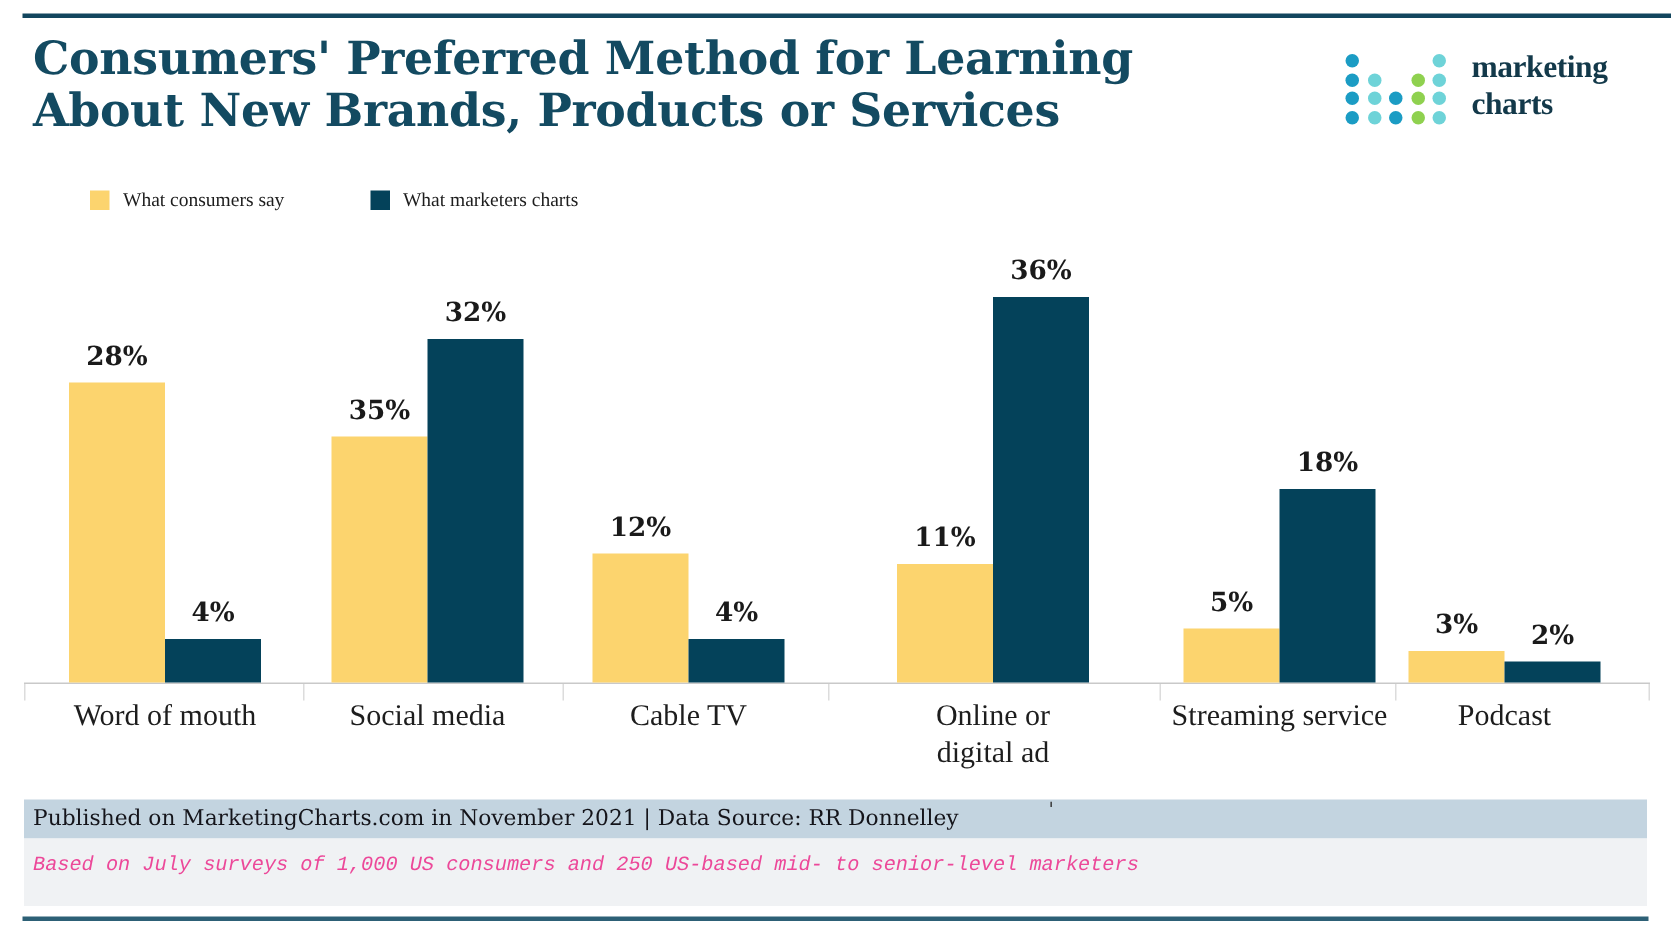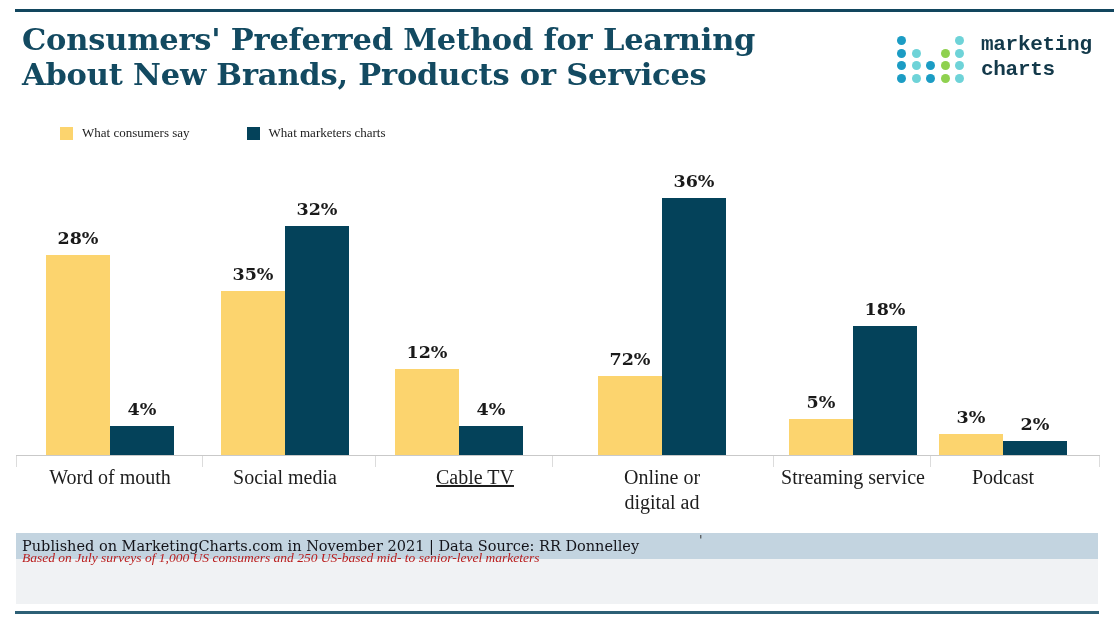--- a/index.html
+++ b/index.html
@@ -32,21 +32,21 @@
 
   
   #logo { position:absolute; right:17px; top:16px; width:200px; height:62px; }
   #logo-dots { position:absolute; left:0; top:6px; width:72px; height:52px; }
   #logo-dots i {
     position:absolute; width:9px; height:9px; border-radius:50%;
     display:block;
   }
   #logo-text {
     position:absolute; left:84px; top:2px;
-    font-family:Liberation Mono, monospace;
+    font-family:Liberation Serif, serif;
     font-weight:700; font-size:21px; line-height:25px;
     color:#13394a; letter-spacing:-0.3px;
   }
   #logo-text span { display:block; }
 
   
   #legend { position:absolute; left:60px; top:121px; height:24px; display:flex; align-items:center; }
   .legend-item { display:flex; align-items:center; margin-right:57px; }
   .legend-swatch { width:13px; height:13px; margin-right:9px; display:inline-block; }
   .legend-label {
@@ -90,23 +90,23 @@
   #published-mark {
     position:absolute; left:699px; top:533px;
     font-family:"DejaVu Serif", serif;
     font-size:13px; color:#3a3a3a;
   }
   #note-band {
     position:absolute; left:16px; top:559px; width:1082px; height:45px;
     background:#f0f2f4;
   }
   #note-text {
-    position:absolute; left:22px; top:550px;
-    font-family:Liberation Serif, serif;
-    font-style:italic; font-size:13.5px; color:#b91c1c;
+    position:absolute; left:22px; top:570px;
+    font-family:Liberation Mono, monospace;
+    font-style:italic; font-size:13.5px; color:#ec4899;
     white-space:nowrap;
   }
 </style>
 </head>
 <body>
 
 <div id="top-rule"></div>
 <div id="bottom-rule"></div>
 
 <div id="header">
@@ -168,23 +168,23 @@
     <div class="cat-label" style="left: -10px; width: 240px;"><span>Word of mouth</span></div>
     <div class="bar c1" style="position: absolute; left: 221px; top: 290.55px; height: 164.45px; background: rgb(252, 212, 110);"></div>
     <div class="bar-label" style="left: 221px; top: 263.55px;">35%</div>
     <div class="bar c2" style="position: absolute; left: 285px; top: 226.2px; height: 228.8px; background: rgb(4, 66, 90);"></div>
     <div class="bar-label" style="left: 285px; top: 199.2px;">32%</div>
     <div class="cat-label" style="left: 165px; width: 240px;"><span>Social media</span></div>
     <div class="bar c1" style="position: absolute; left: 395px; top: 369.2px; height: 85.8px; background: rgb(252, 212, 110);"></div>
     <div class="bar-label" style="left: 395px; top: 342.2px;">12%</div>
     <div class="bar c2" style="position: absolute; left: 459px; top: 426.4px; height: 28.6px; background: rgb(4, 66, 90);"></div>
     <div class="bar-label" style="left: 459px; top: 399.4px;">4%</div>
-    <div class="cat-label" style="left: 355px; width: 240px; text-decoration: underline;"><span>Cable TV</span></div>
+    <div class="cat-label" style="left: 339px; width: 240px;"><span>Cable TV</span></div>
     <div class="bar c1" style="position: absolute; left: 598px; top: 376.35px; height: 78.65px; background: rgb(252, 212, 110);"></div>
-    <div class="bar-label" style="left: 598px; top: 349.35px;">72%</div>
+    <div class="bar-label" style="left: 598px; top: 349.35px;">11%</div>
     <div class="bar c2" style="position: absolute; left: 662px; top: 197.6px; height: 257.4px; background: rgb(4, 66, 90);"></div>
     <div class="bar-label" style="left: 662px; top: 170.6px;">36%</div>
     <div class="cat-label" style="left: 542px; width: 240px;"><span>Online or</span><br><span>digital ad</span></div>
     <div class="bar c1" style="position: absolute; left: 789px; top: 419.25px; height: 35.75px; background: rgb(252, 212, 110);"></div>
     <div class="bar-label" style="left: 789px; top: 392.25px;">5%</div>
     <div class="bar c2" style="position: absolute; left: 853px; top: 326.3px; height: 128.7px; background: rgb(4, 66, 90);"></div>
     <div class="bar-label" style="left: 853px; top: 299.3px;">18%</div>
     <div class="cat-label" style="left: 733px; width: 240px;"><span>Streaming service</span></div>
     <div class="bar c1" style="position: absolute; left: 939px; top: 433.55px; height: 21.45px; background: rgb(252, 212, 110);"></div>
     <div class="bar-label" style="left: 939px; top: 406.55px;">3%</div>

